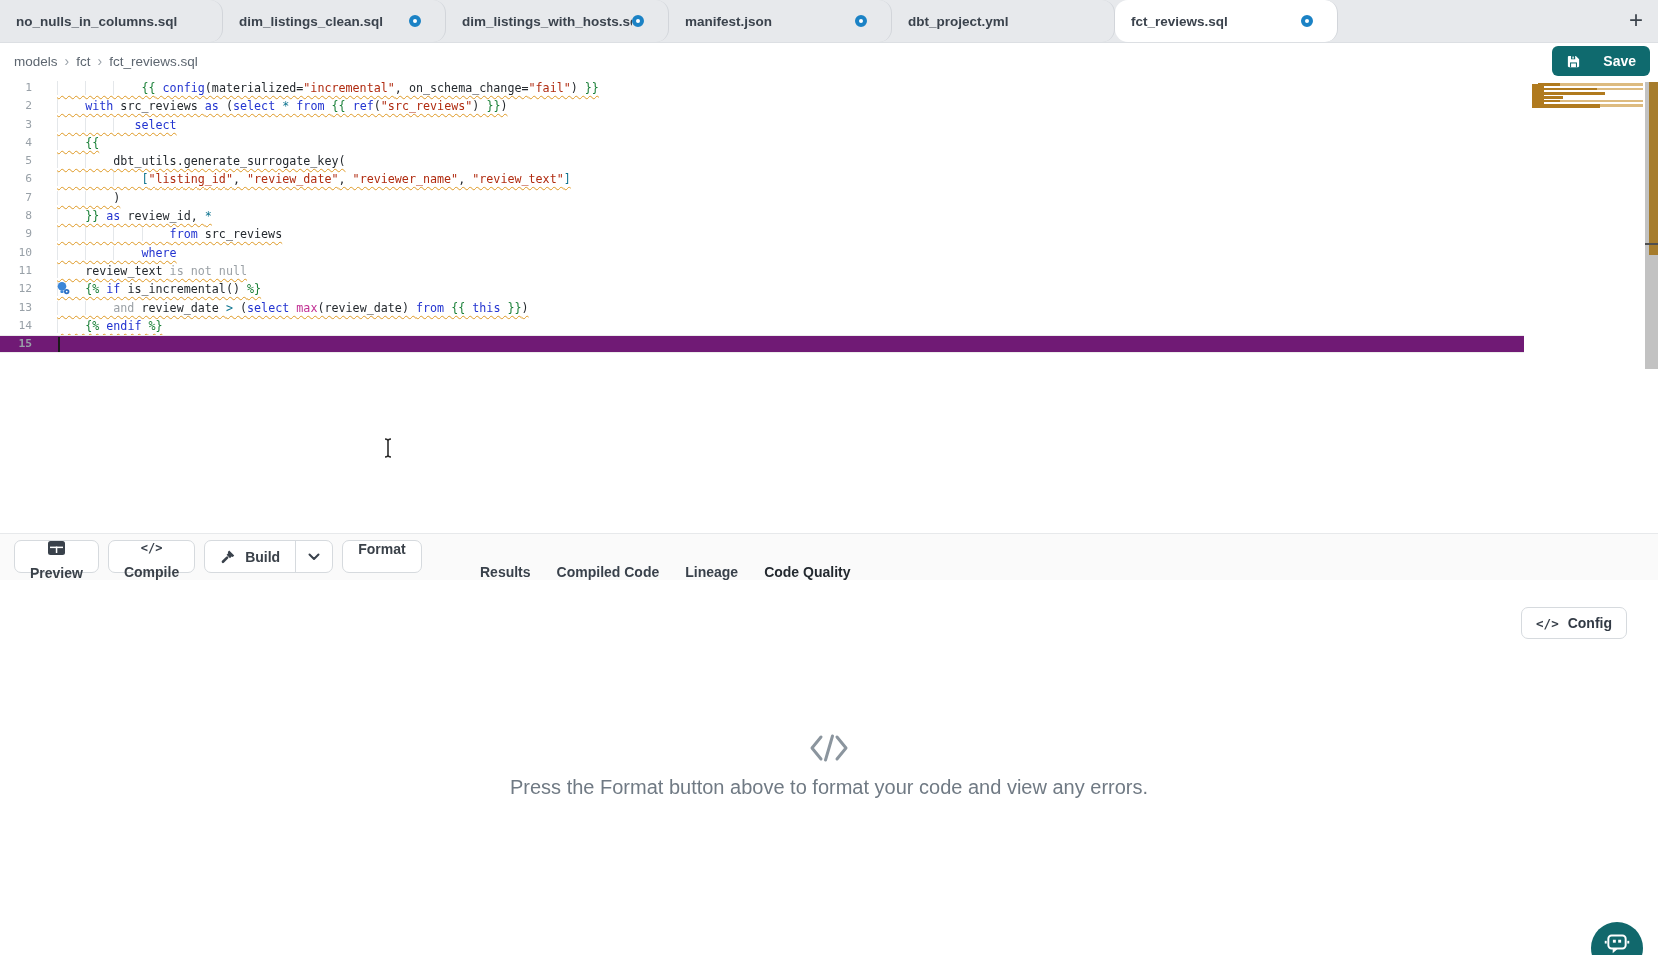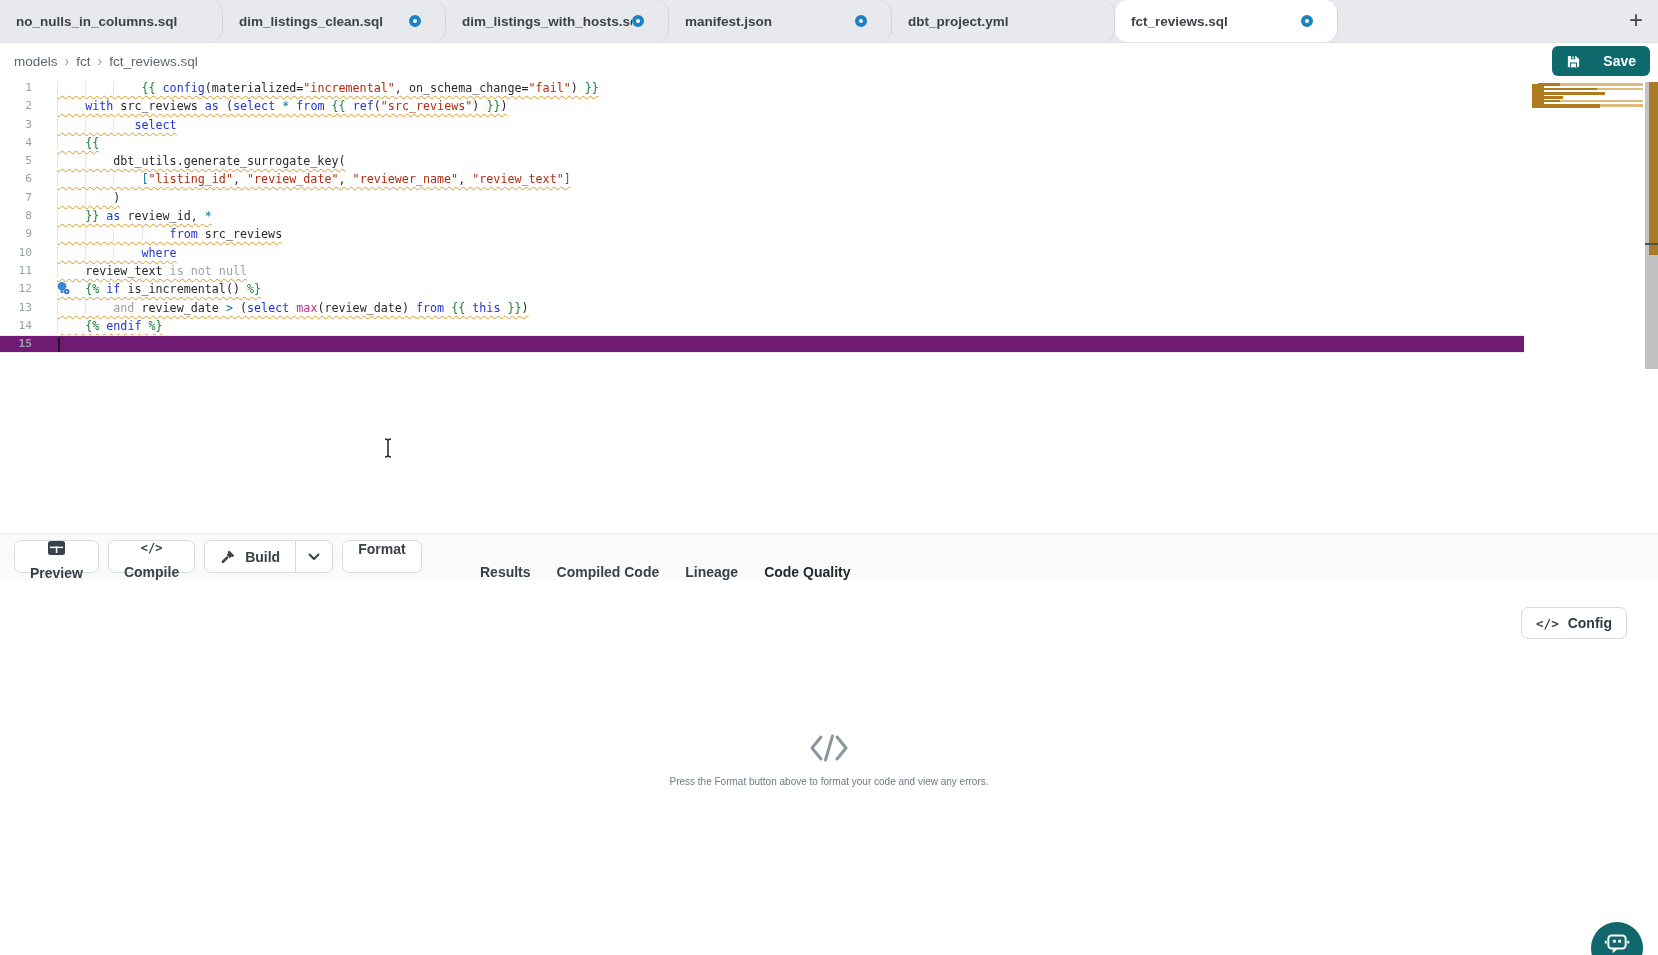--- a/index.html
+++ b/index.html
@@ -60,21 +60,21 @@
   .ptab{padding:0 10px;line-height:44px;font-size:14px;font-weight:600;color:#39414b;cursor:pointer;
         box-sizing:border-box;height:46px;}
   .ptab.active{color:#23292f;border-bottom:3px solid #3e454e;}
   
   .panel{position:absolute;left:0;top:580px;width:1658px;height:375px;background:#fff;}
   .config-btn{position:absolute;right:31px;top:27px;height:32px;display:flex;align-items:center;gap:9px;
               padding:0 14px;background:#fff;border:1px solid #d6dade;border-radius:7px;font-size:14px;
               font-weight:600;color:#323a45;cursor:pointer;box-sizing:border-box;}
   .empty{position:absolute;left:0;top:152px;width:100%;text-align:center;}
   .empty-title{margin-top:13px;font-size:15px;font-weight:700;color:#39424c;}
-  .empty-sub{margin-top:8px;font-size:10px;color:#707a84;}
+  .empty-sub{margin-top:8px;font-size:20px;color:#707a84;}
   
   .fab{position:absolute;left:1591px;top:922px;width:52px;height:52px;border-radius:50%;
        background:#11686c;display:flex;align-items:flex-start;justify-content:center;cursor:pointer;}
 </style>
 </head>
 <body>
 
 <div class="screen">
 
   <div class="tabbar">

